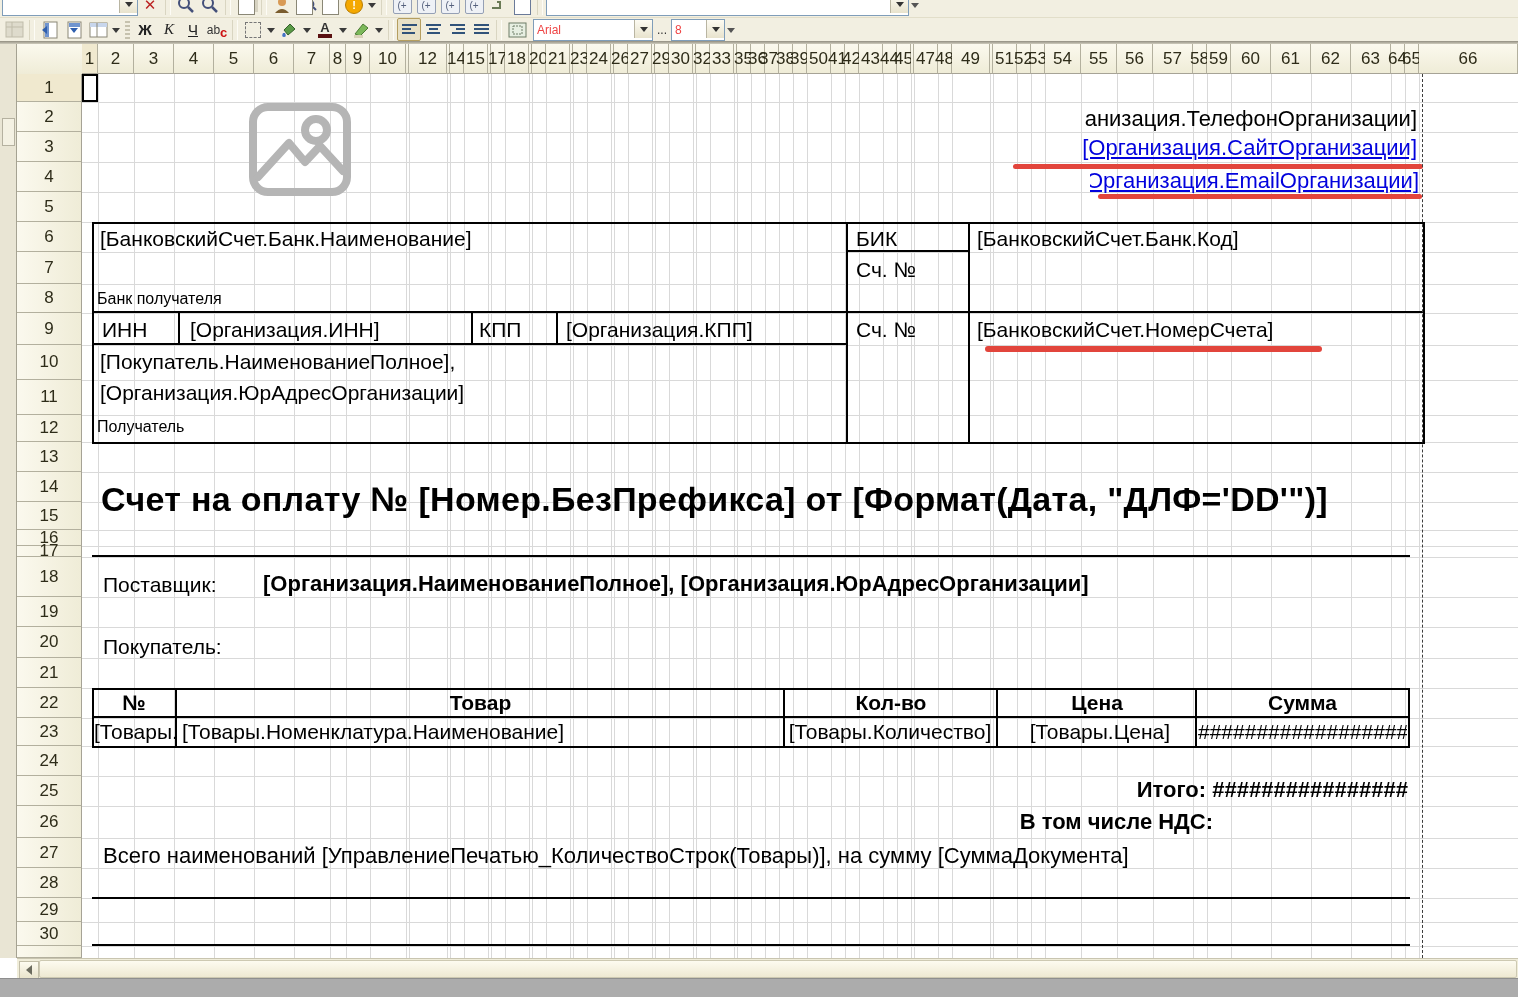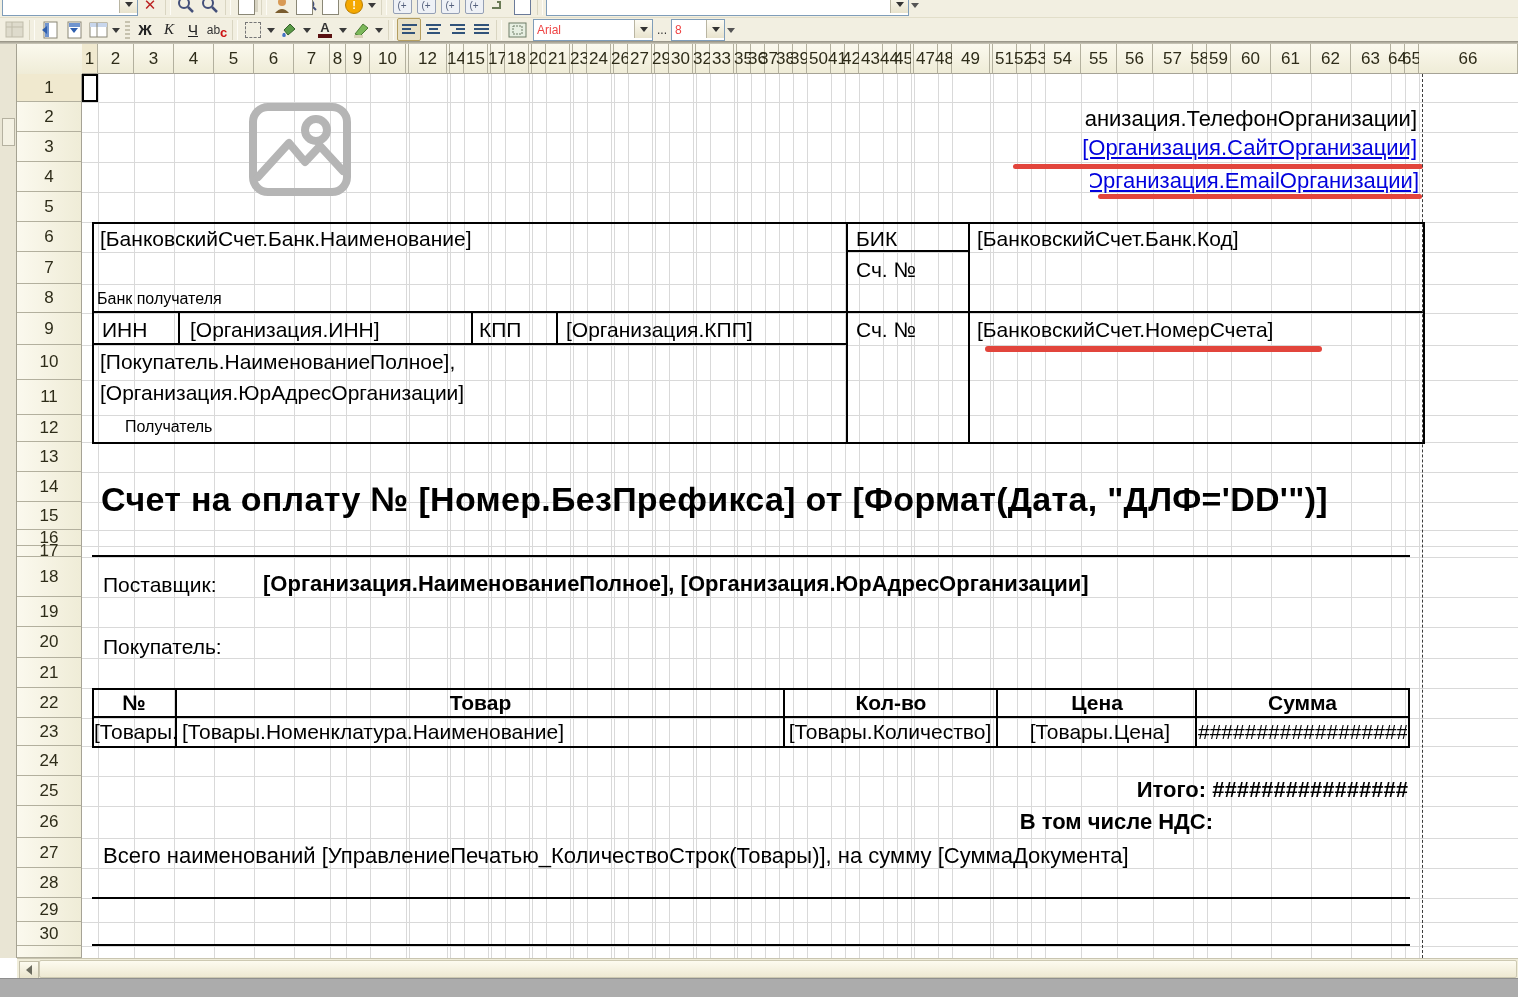--- a/index.html
+++ b/index.html
@@ -675,21 +675,21 @@
   <div class="t" style="left: 479px; top: 318px; z-index: 2;">КПП</div>
   <div class="t" style="left: 566px; top: 318px; z-index: 2;">[Организация.КПП]</div>
   <div class="t" style="left: 856px; top: 227px; z-index: 2;">БИК</div>
   <div class="t" style="left: 977px; top: 227px; z-index: 2;">[БанковскийСчет.Банк.Код]</div>
   <div class="t" style="left: 856px; top: 258px; z-index: 2;">Сч. №</div>
   <div class="t" style="left: 856px; top: 318px; z-index: 2;">Сч. №</div>
   <div class="t" style="left: 977px; top: 318px; z-index: 2;">[БанковскийСчет.НомерСчета]</div>
   <div class="red" style="left: 985px; top: 346px; width: 337px; height: 6px; z-index: 2;"></div>
   <div class="t" style="left: 100px; top: 350px; z-index: 2;">[Покупатель.НаименованиеПолное],</div>
   <div class="t" style="left: 100px; top: 381px; z-index: 2;">[Организация.ЮрАдресОрганизации]</div>
-  <div class="t f16" style="left: 97px; top: 418px; z-index: 2; margin-left: 28px;">Получатель</div>
+  <div class="t f16" style="left: 97px; top: 418px; z-index: 2;">Получатель</div>
 
   <div class="t big" style="left: 101px; top: 480px; z-index: 2;">Счет на оплату № [Номер.БезПрефикса] от [Формат(Дата, "ДЛФ='DD'")]</div>
   <div class="bl" style="left: 92px; top: 555px; width: 1318px; height: 2px; z-index: 2;"></div>
 
   <div class="t" style="left: 103px; top: 573px; z-index: 2;">Поставщик:</div>
   <div class="t f22 b" style="left: 263px; top: 571px; z-index: 2;">[Организация.НаименованиеПолное], [Организация.ЮрАдресОрганизации]</div>
   <div class="t" style="left: 103px; top: 635px; z-index: 2;">Покупатель:</div>
 
   <div class="rect" style="left: 92px; top: 688px; width: 1318px; height: 60px; z-index: 2;"></div>
   <div class="bl" style="left: 175px; top: 688px; width: 2px; height: 58px; z-index: 2;"></div>

